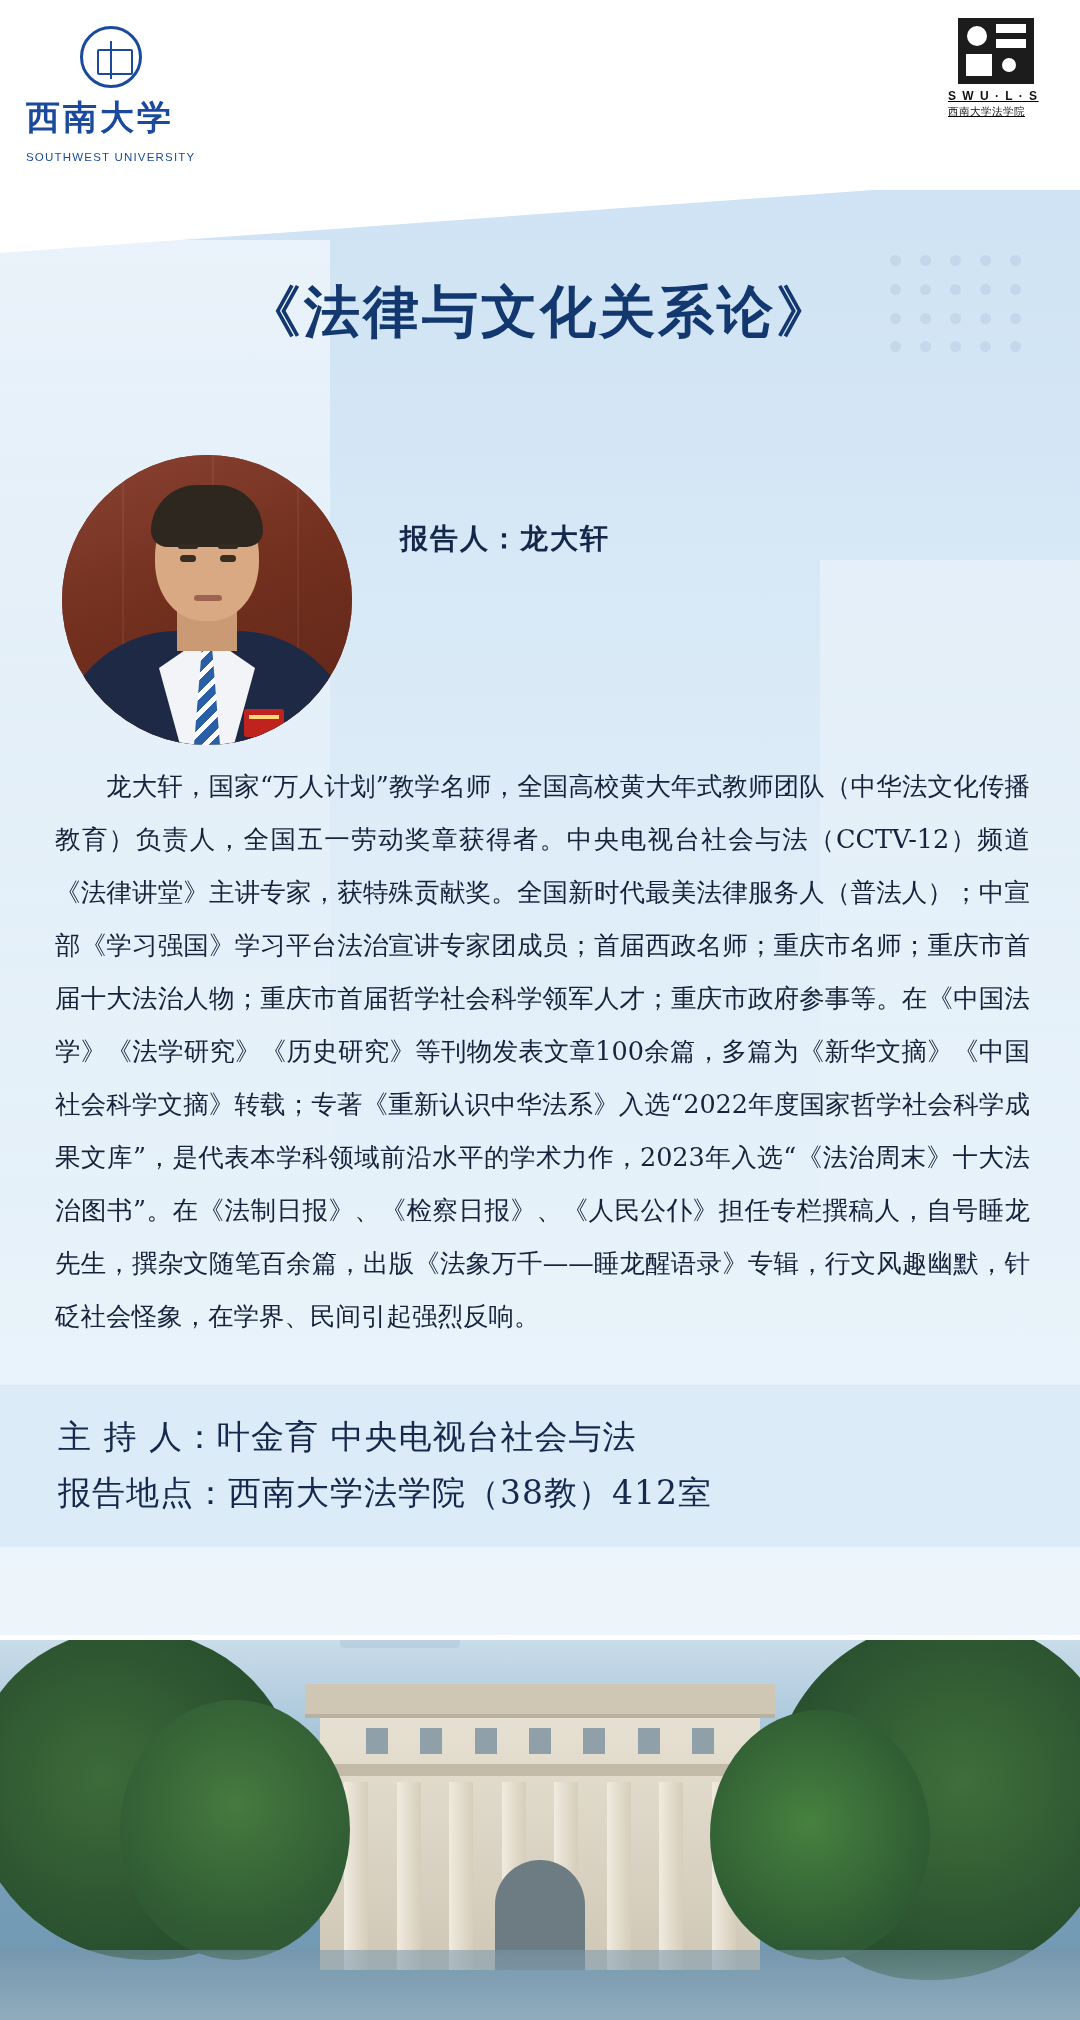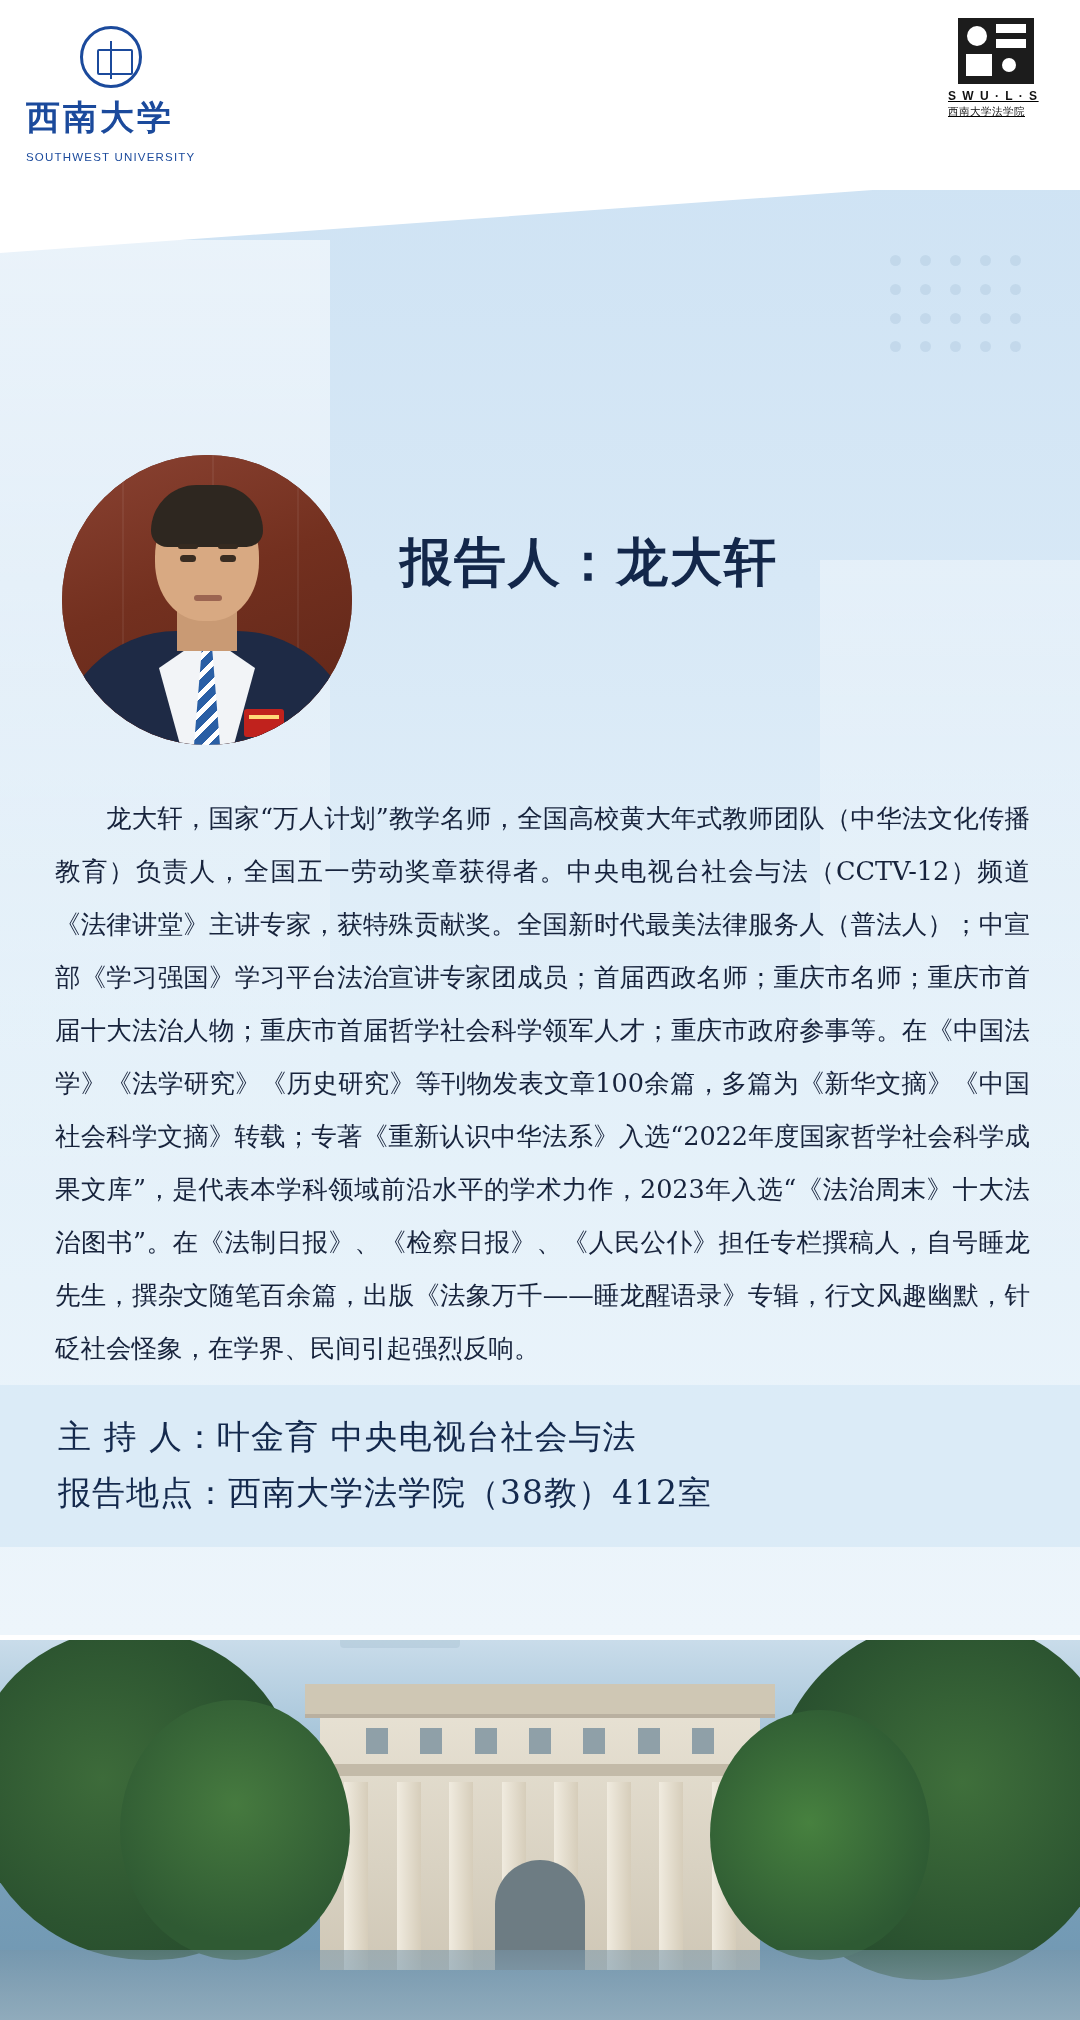--- a/index.html
+++ b/index.html
@@ -337,41 +337,40 @@
     height: 4px;
     background: #ffd978;
   }
 
   .speaker-line {
     position: absolute;
     left: 400px;
     top: 520px;
     font-family: "DejaVu Serif", "Liberation Serif", serif;
     font-weight: bold;
-    font-size: 52px;
+    font-size: 28px;
     color: #13274a;
     letter-spacing: 2px;
     z-index: 5;
-    margin-top: 8px;
   }
   .speaker-affil {
     position: absolute;
     left: 400px;
     top: 620px;
     font-size: 32px;
     color: #1b2c4e;
     letter-spacing: 1px;
     z-index: 5;
   }
 
   
   .bio {
     position: absolute;
     left: 55px;
-    top: 792px;
+    top: 760px;
     width: 975px;
     font-family: "DejaVu Serif", "Liberation Serif", serif;
     font-size: 25.5px;
     line-height: 53px;
     color: #17233c;
     text-align: justify;
     text-indent: 2em;
     z-index: 5;
   }
 
@@ -584,20 +583,21 @@
         <span class="lm4"></span>
           <span class="lm5"></span>
       </div>
       <div class="logo-right-en">S W U · L · S</div>
       <div class="logo-right-cn">西南大学法学院</div>
     </div>
   </div>
 
   <div class="banner-title">西南大学含弘法学论坛第41讲</div>
 
+  <div class="talk-title">《法律与文化关系论》</div>
 
   <div class="portrait">
     <div class="bgwall"></div>
     <div class="wallline" style="left:60px"></div>
     <div class="wallline" style="left:150px"></div>
     <div class="wallline" style="left:235px"></div>
     <div class="suit"></div>
     <div class="shirt"></div>
     <div class="tie"></div>
     <div class="neck"></div>

